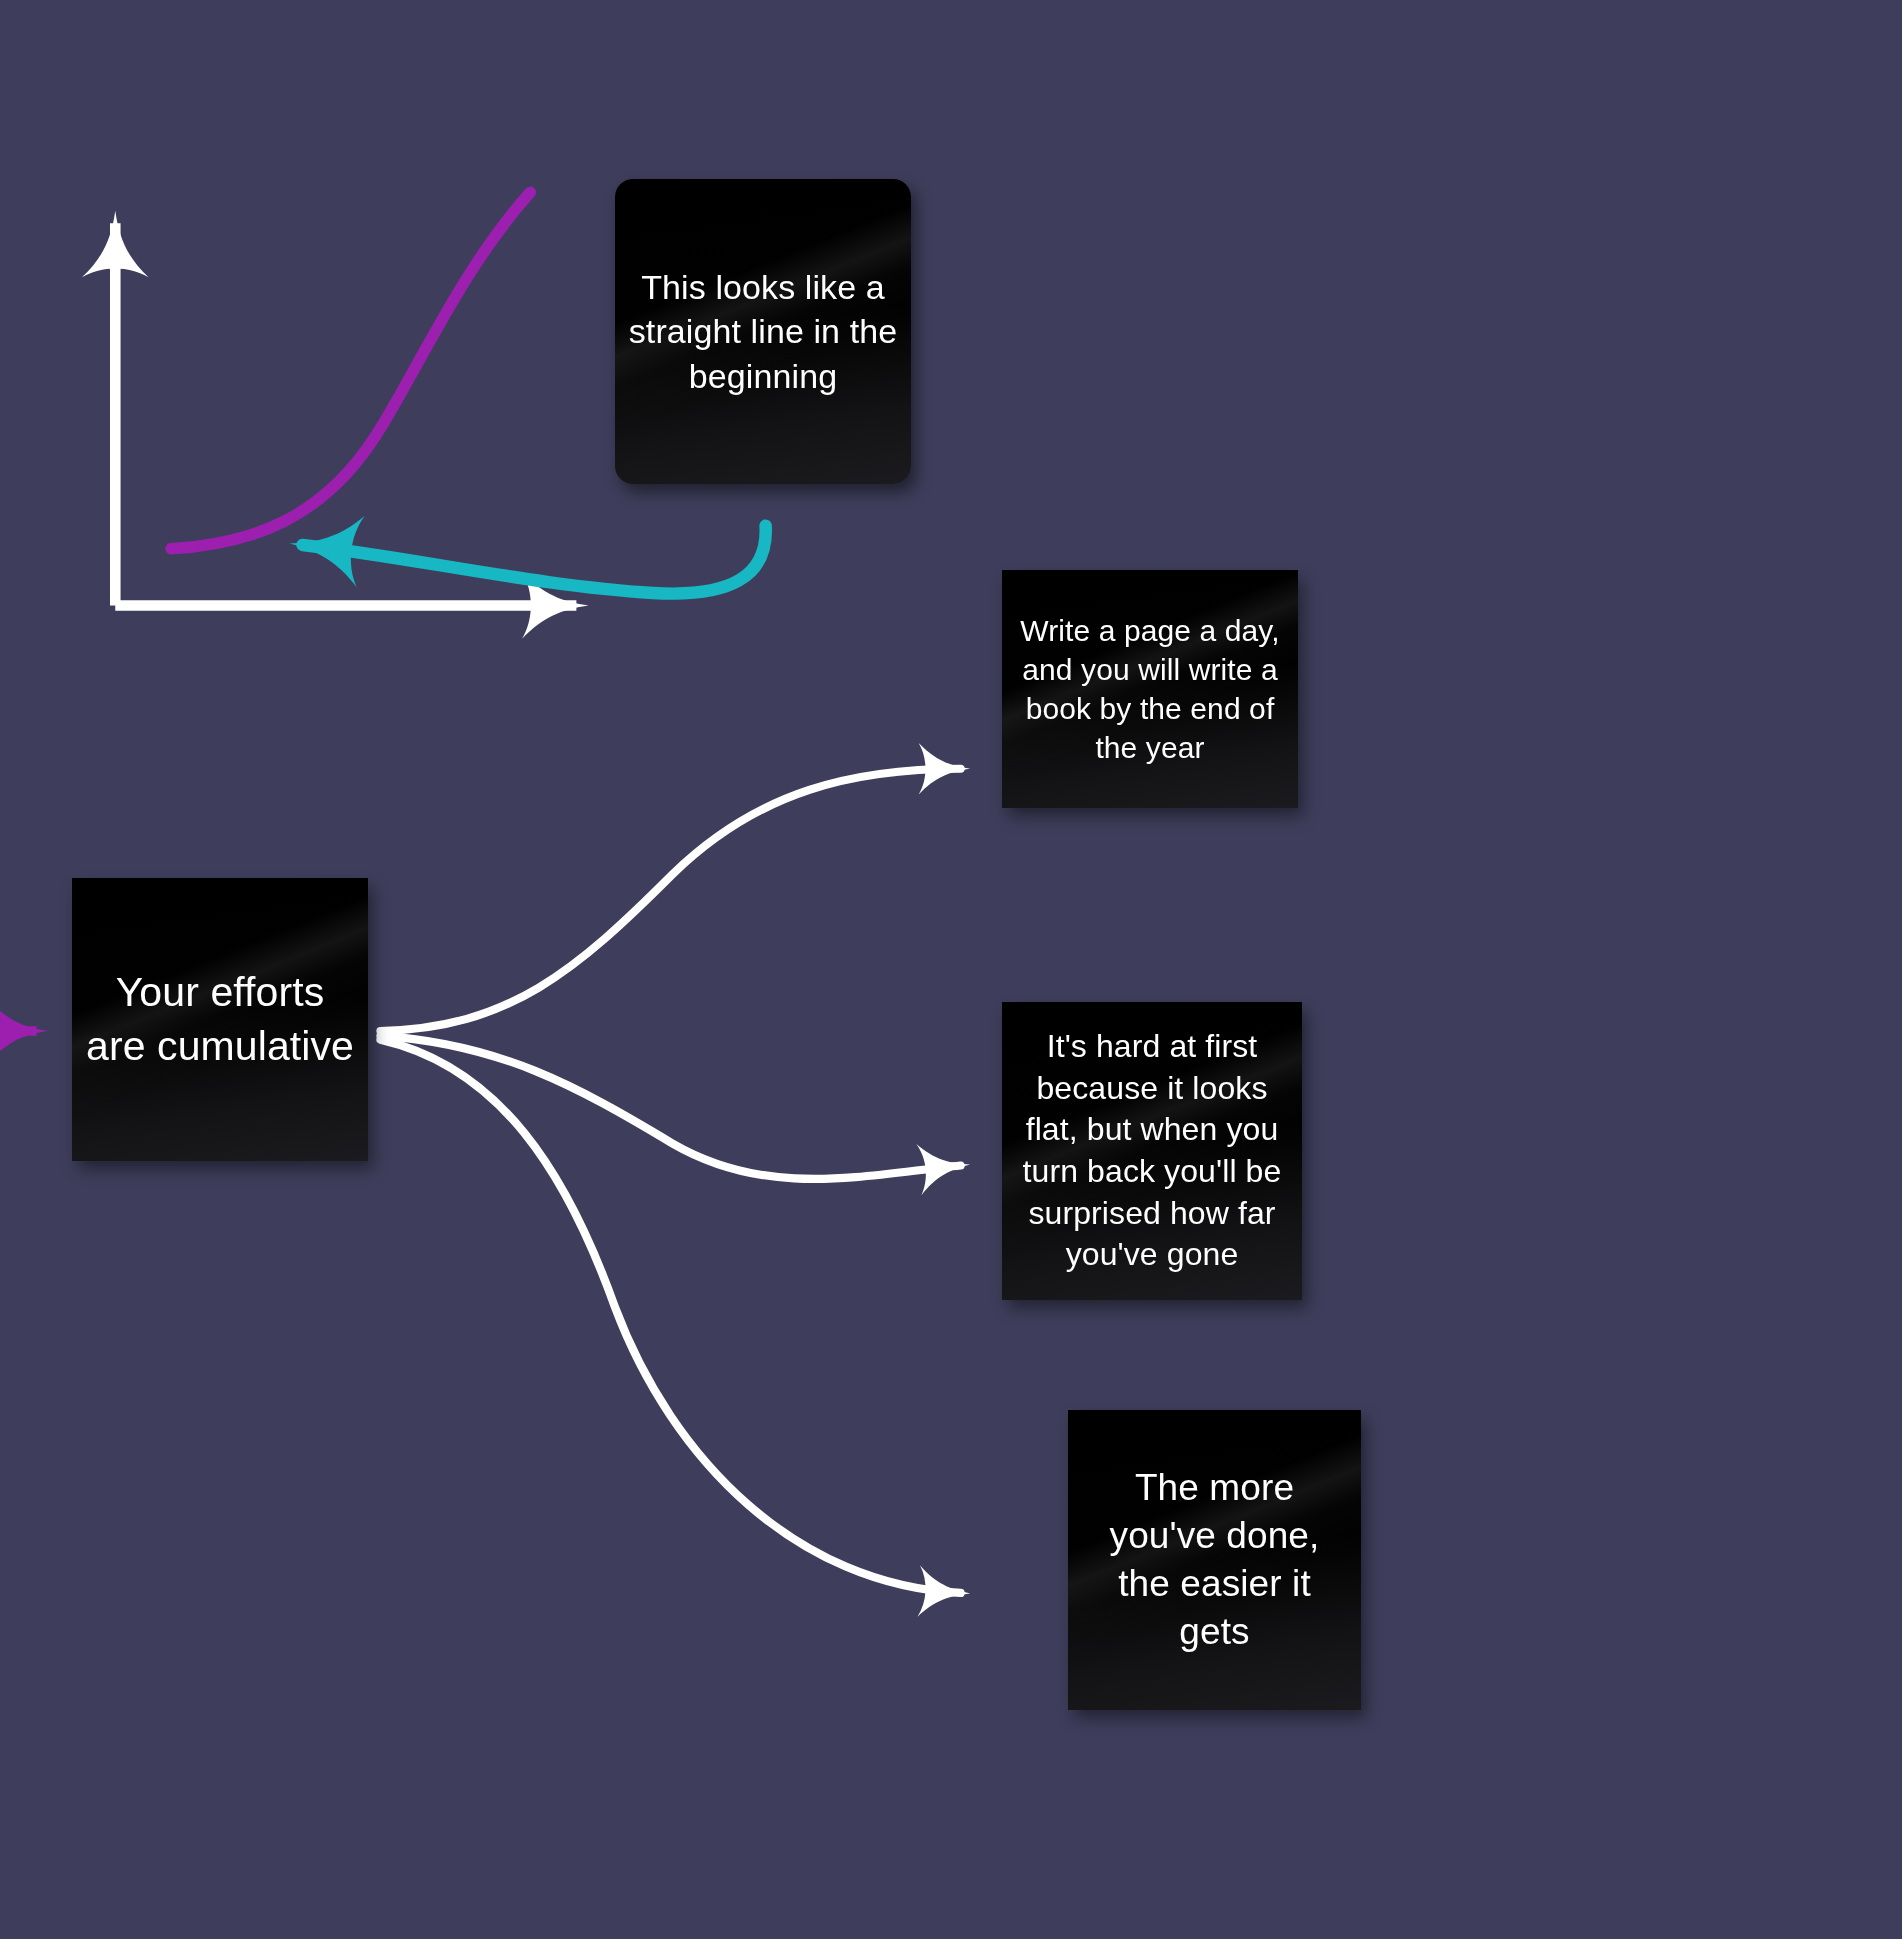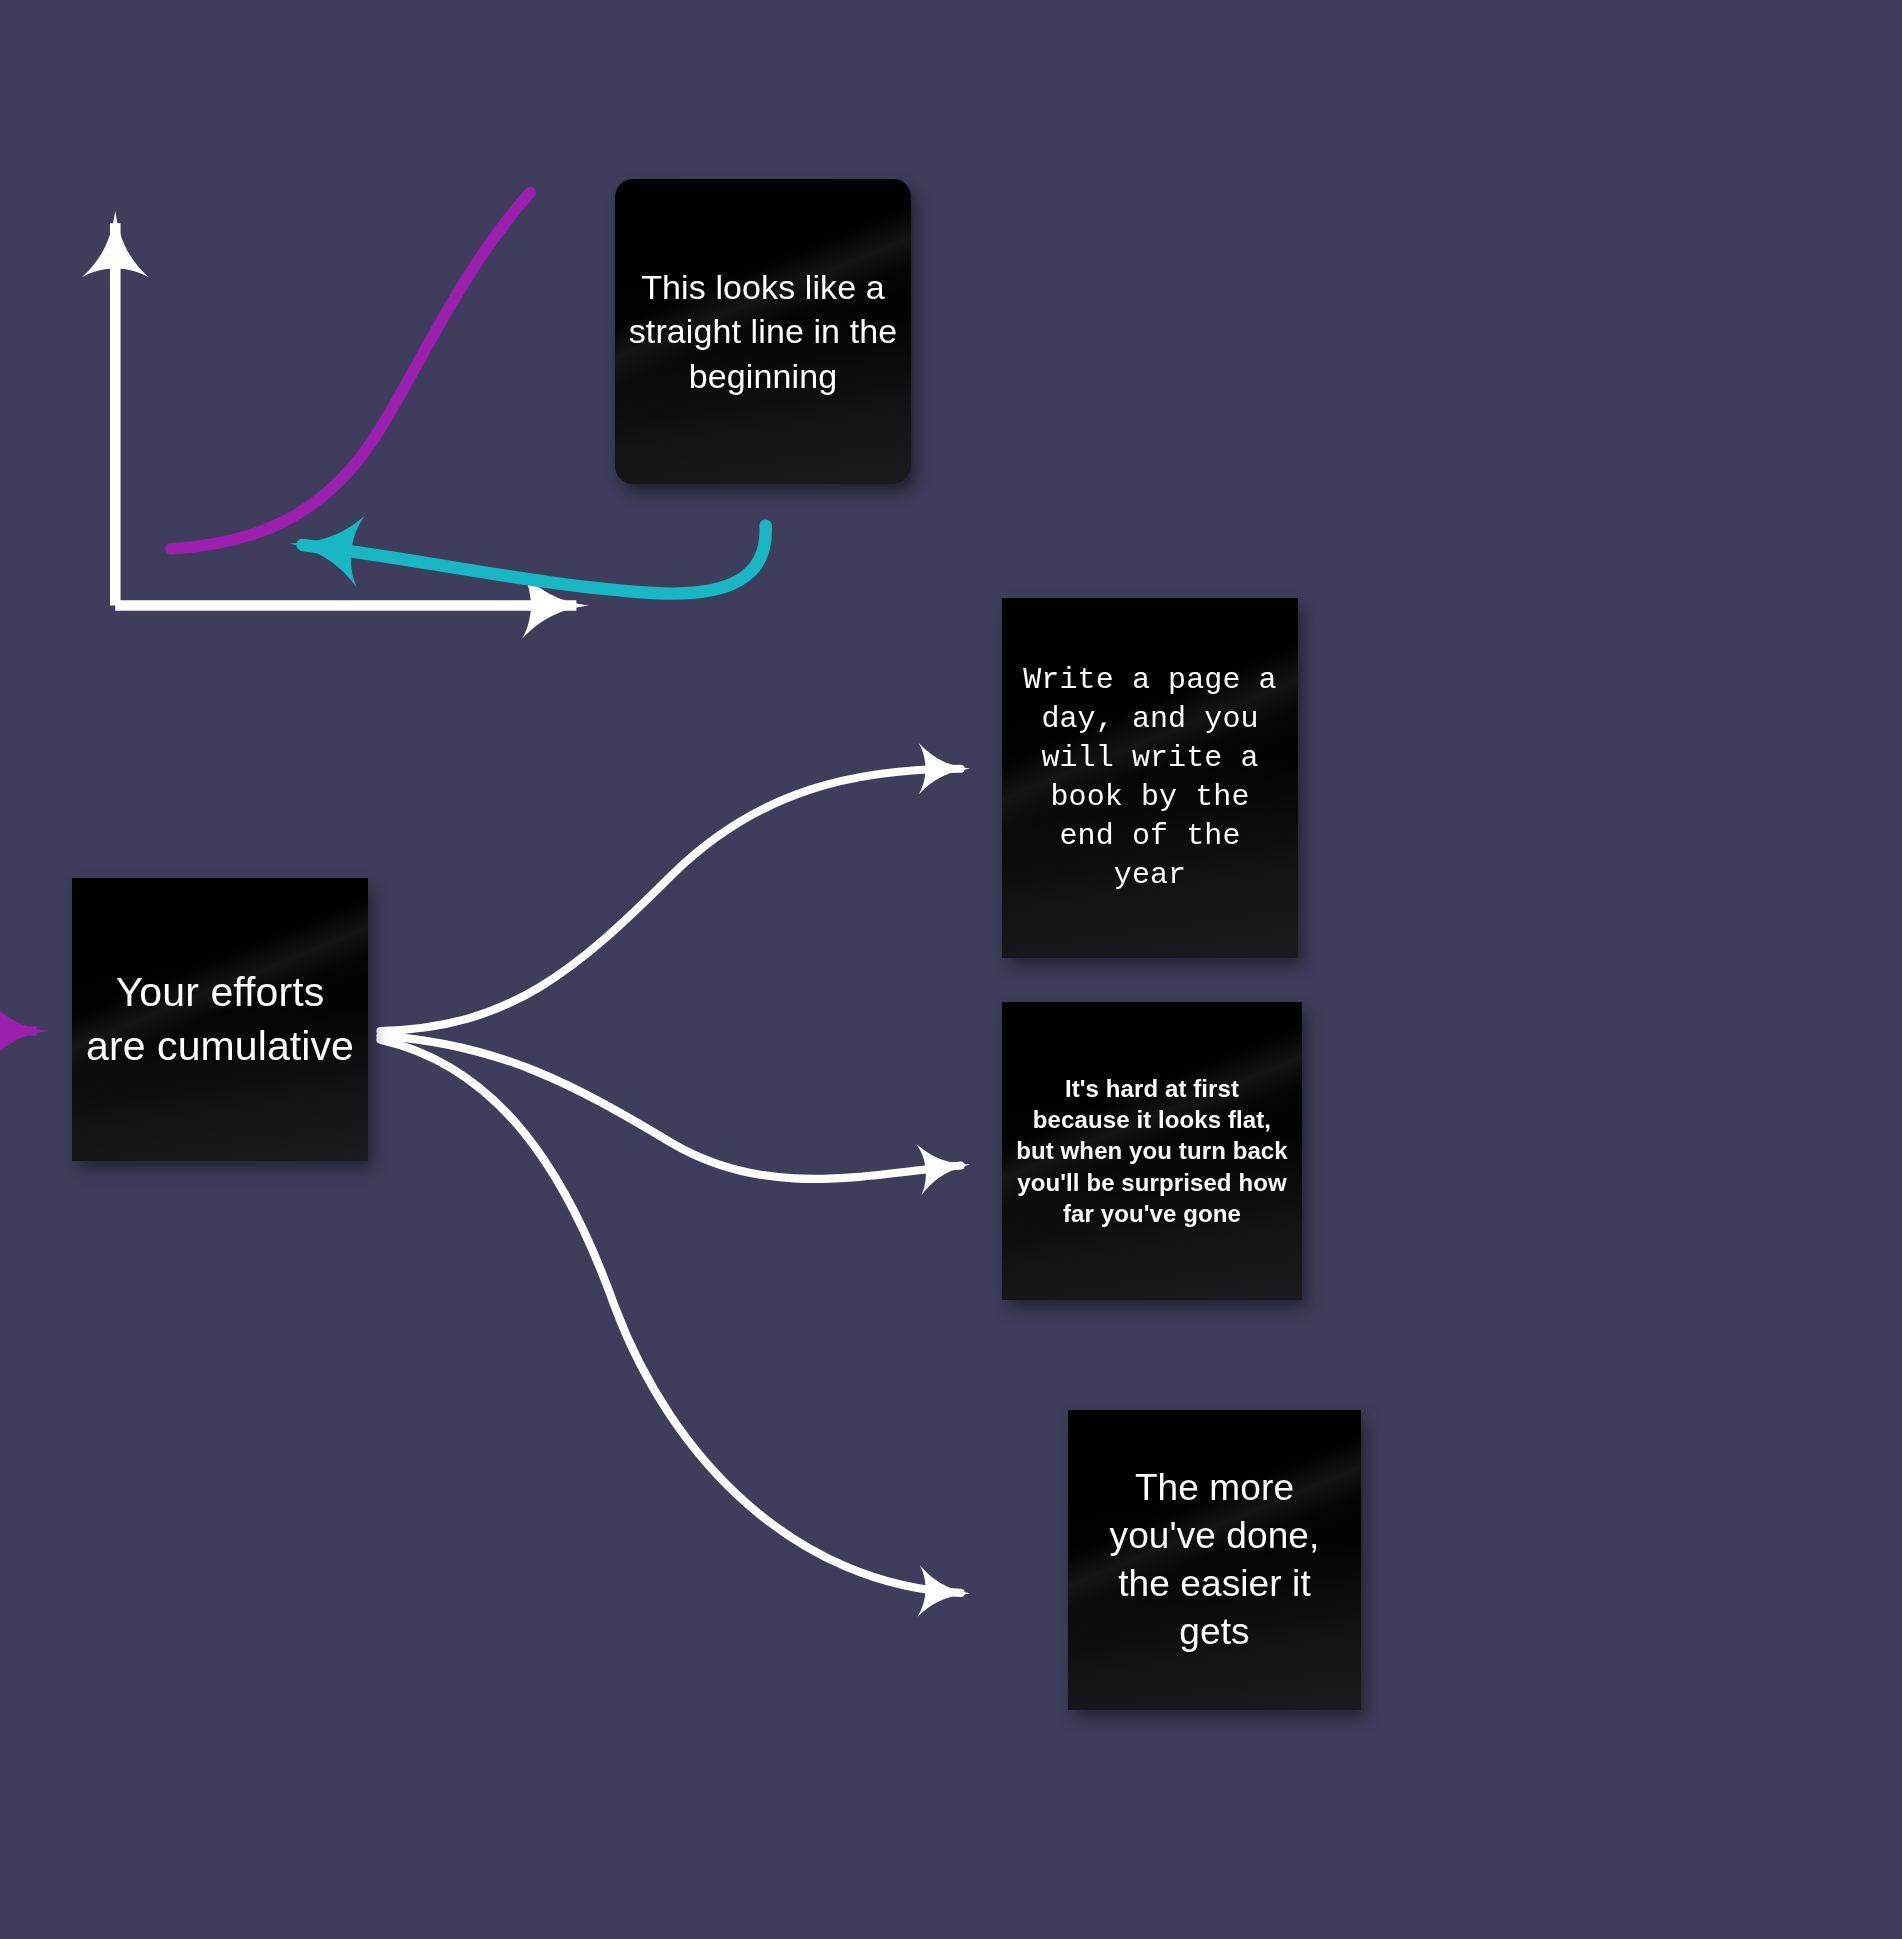--- a/index.html
+++ b/index.html
@@ -64,30 +64,28 @@
     width: 296px; height: 305px;
     font-size: 34px;
     border-radius: 18px;
   }
   #note-root {
     left: 72px; top: 878px;
     width: 296px; height: 283px;
     font-size: 41px;
   }
   #note-branch-0 {
-    left: 1002px; top: 598px;
-    width: 296px; height: 360px;
+    left: 1002px; top: 570px;
+    width: 296px; height: 238px;
     font-size: 30px;
-    font-family: Liberation Mono, monospace;
   }
   #note-branch-1 {
     left: 1002px; top: 1002px;
     width: 300px; height: 298px;
-    font-size: 24px;
-    font-weight: bold;
+    font-size: 32px;
   }
   #note-branch-2 {
     left: 1068px; top: 1410px;
     width: 293px; height: 300px;
     font-size: 37px;
   }
 </style>
 </head>
 <body style="background: rgb(62, 62, 92);">
 

